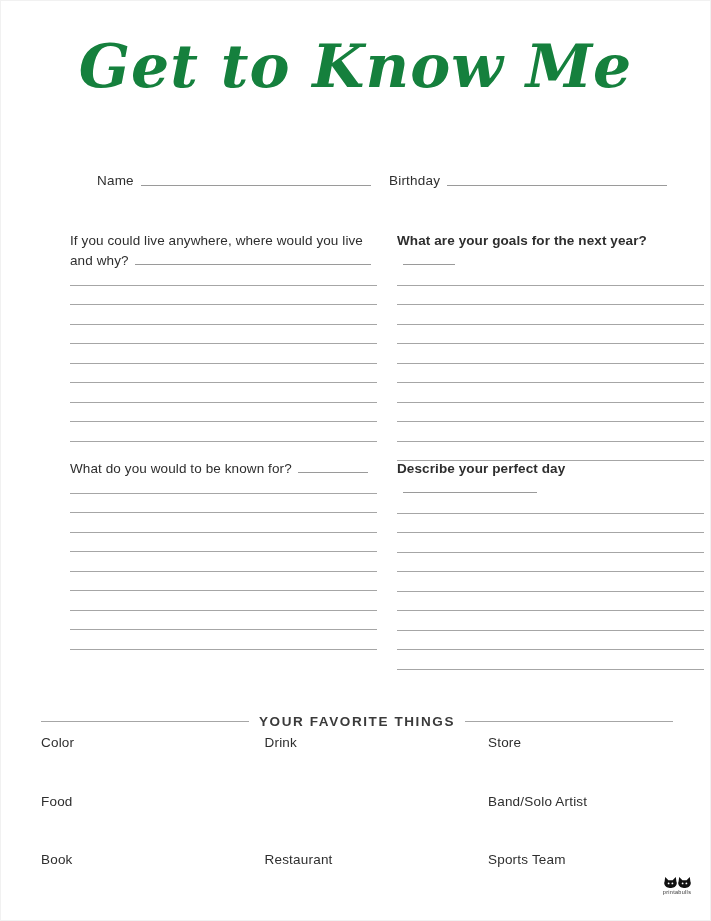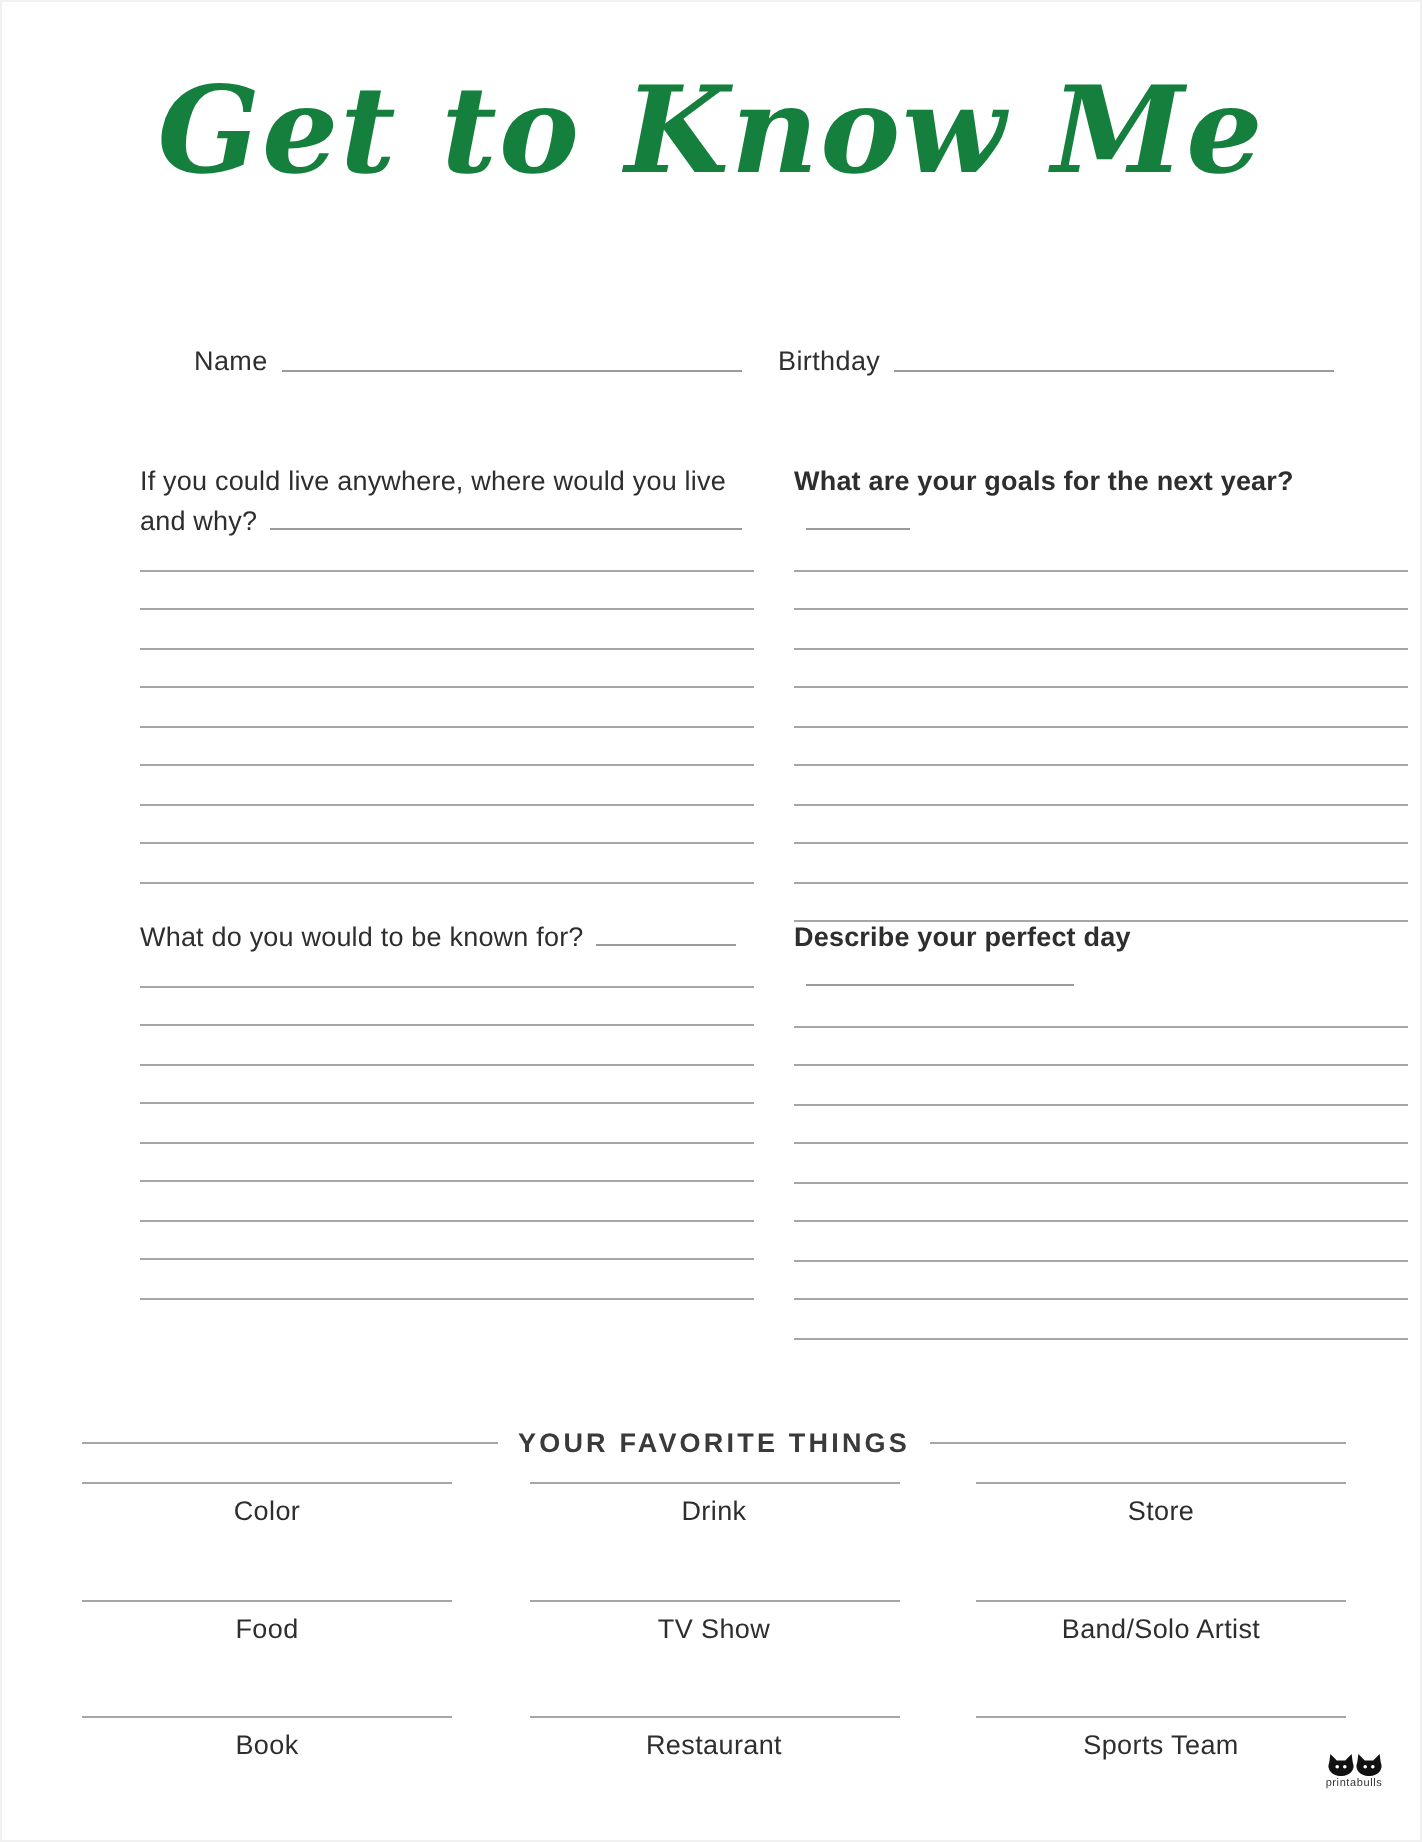--- a/index.html
+++ b/index.html
@@ -110,21 +110,21 @@
   .fav-grid {
     position: absolute;
     top: 728px;
     left: 40px;
     width: 632px;
     display: grid;
     grid-template-columns: 185px 185px 185px;
     column-gap: 38.5px;
     grid-auto-rows: 58.5px;
   }
-  .fav-cell { display: flex; flex-direction: column; }
+  .fav-cell { display: flex; }
   .fav-line {
     border-bottom: 1px solid #a6a6a6;
     margin-top: 12px;
     height: 1px;
   }
   .fav-label {
     text-align: center;
     margin-top: 6px;
     font-size: 13.5px;
     letter-spacing: 0.2px;
@@ -245,21 +245,20 @@
       <div class="fav-cell">
         <div class="fav-line"></div>
         <div class="fav-label">Store</div>
       </div>
       <div class="fav-cell">
         <div class="fav-line"></div>
         <div class="fav-label">Food</div>
       </div>
       <div class="fav-cell">
         <div class="fav-line"></div>
-        <div class="fav-label">TV Show</div>
       </div>
       <div class="fav-cell">
         <div class="fav-line"></div>
         <div class="fav-label">Band/Solo Artist</div>
       </div>
       <div class="fav-cell">
         <div class="fav-line"></div>
         <div class="fav-label">Book</div>
       </div>
       <div class="fav-cell">

